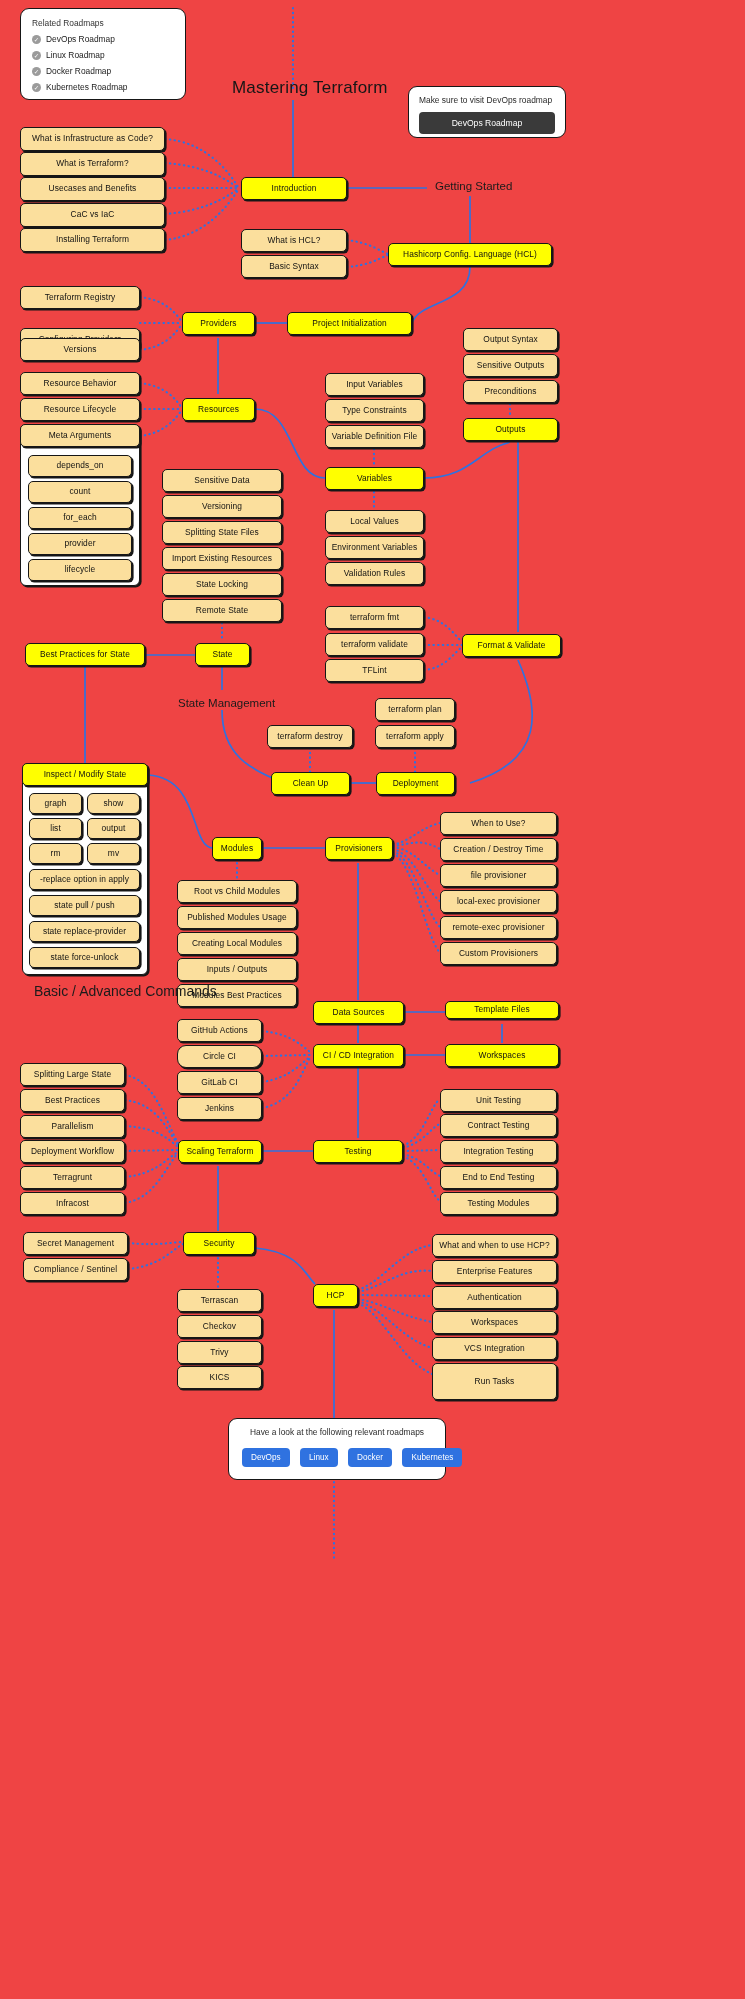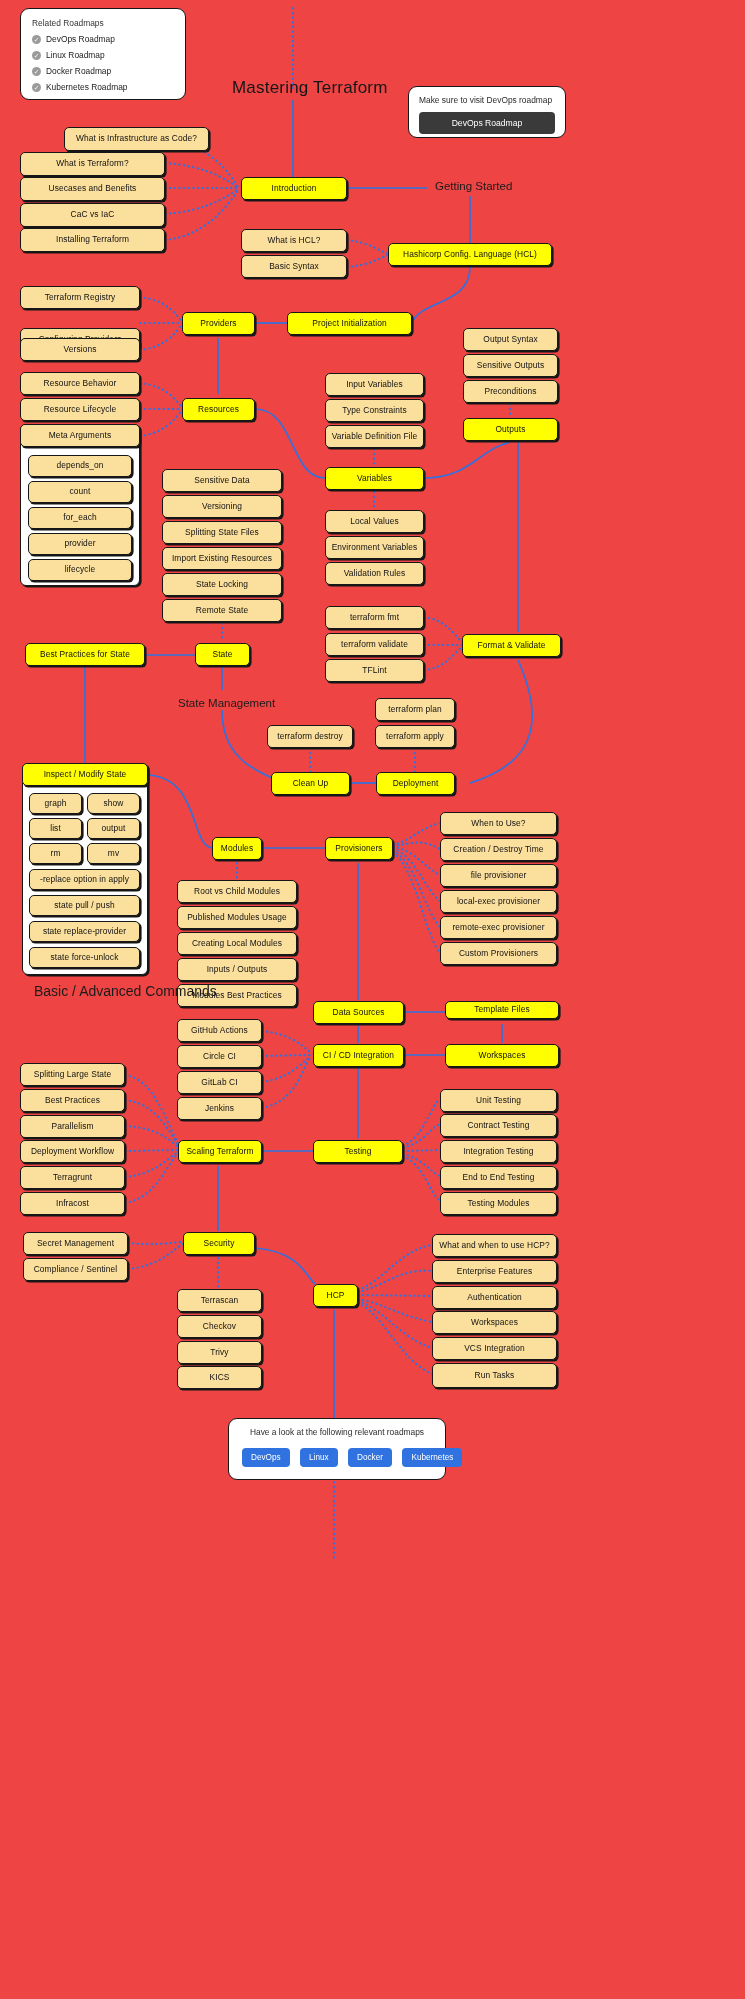--- a/index.html
+++ b/index.html
@@ -205,21 +205,21 @@
 
   <div class="panel" style="left:408px;top:86px;width:158px;height:52px;padding:8px 10px;">
     <div class="panel-h">Make sure to visit DevOps roadmap</div>
     <div class="cta-dark" style="margin-top:7px;">DevOps Roadmap</div>
   </div>
 
   <div class="label" style="left:435px;top:180px;">Getting Started</div>
   <div class="label" style="left:178px;top:697px;">State Management</div>
   <div class="label" style="left:34px;top:983px;font-size:14px;">Basic / Advanced Commands</div>
 
-  <div class="node n-tan" style="left:20px;top:127px;width:145px;height:24px;margin-left:44px;">What is Infrastructure as Code?</div>
+  <div class="node n-tan" style="left:20px;top:127px;width:145px;height:24px;">What is Infrastructure as Code?</div>
   <div class="node n-tan" style="left:20px;top:152px;width:145px;height:24px;">What is Terraform?</div>
   <div class="node n-tan" style="left:20px;top:177px;width:145px;height:24px;">Usecases and Benefits</div>
   <div class="node n-tan" style="left:20px;top:203px;width:145px;height:24px;">CaC vs IaC</div>
   <div class="node n-tan" style="left:20px;top:228px;width:145px;height:24px;">Installing Terraform</div>
   <div class="node n-yellow" style="left:241px;top:177px;width:106px;height:23px;">Introduction</div>
 
   <div class="node n-tan" style="left:241px;top:229px;width:106px;height:23px;">What is HCL?</div>
   <div class="node n-tan" style="left:241px;top:255px;width:106px;height:23px;">Basic Syntax</div>
   <div class="node n-yellow" style="left:388px;top:243px;width:164px;height:23px;">Hashicorp Config. Language (HCL)</div>
 
@@ -302,21 +302,21 @@
   <div class="node n-tan" style="left:177px;top:932px;width:120px;height:23px;">Creating Local Modules</div>
   <div class="node n-tan" style="left:177px;top:958px;width:120px;height:23px;">Inputs / Outputs</div>
   <div class="node n-tan" style="left:177px;top:984px;width:120px;height:23px;">Modules Best Practices</div>
 
   <div class="node n-yellow" style="left:313px;top:1001px;width:91px;height:23px;">Data Sources</div>
   <div class="node n-yellow" style="left:445px;top:1001px;width:114px;height:18px;">Template Files</div>
   <div class="node n-yellow" style="left:313px;top:1044px;width:91px;height:23px;">CI / CD Integration</div>
   <div class="node n-yellow" style="left:445px;top:1044px;width:114px;height:23px;">Workspaces</div>
 
   <div class="node n-tan" style="left:177px;top:1019px;width:85px;height:23px;">GitHub Actions</div>
-  <div class="node n-tan" style="left:177px;top:1045px;width:85px;height:23px;">Circle CI</div>
+  <div class="node n-tan" style="left:177px;top:1045px;width:85px;height:23px;border-radius:9px;">Circle CI</div>
   <div class="node n-tan" style="left:177px;top:1071px;width:85px;height:23px;">GitLab CI</div>
   <div class="node n-tan" style="left:177px;top:1097px;width:85px;height:23px;">Jenkins</div>
 
   <div class="node n-tan" style="left:20px;top:1063px;width:105px;height:23px;">Splitting Large State</div>
   <div class="node n-tan" style="left:20px;top:1089px;width:105px;height:23px;">Best Practices</div>
   <div class="node n-tan" style="left:20px;top:1115px;width:105px;height:23px;">Parallelism</div>
   <div class="node n-tan" style="left:20px;top:1140px;width:105px;height:23px;">Deployment Workflow</div>
   <div class="node n-tan" style="left:20px;top:1166px;width:105px;height:23px;">Terragrunt</div>
   <div class="node n-tan" style="left:20px;top:1192px;width:105px;height:23px;">Infracost</div>
   <div class="node n-yellow" style="left:178px;top:1140px;width:84px;height:23px;">Scaling Terraform</div>
@@ -336,21 +336,21 @@
   <div class="node n-tan" style="left:177px;top:1289px;width:85px;height:23px;">Terrascan</div>
   <div class="node n-tan" style="left:177px;top:1315px;width:85px;height:23px;">Checkov</div>
   <div class="node n-tan" style="left:177px;top:1341px;width:85px;height:23px;">Trivy</div>
   <div class="node n-tan" style="left:177px;top:1366px;width:85px;height:23px;">KICS</div>
 
   <div class="node n-tan" style="left:432px;top:1234px;width:125px;height:23px;">What and when to use HCP?</div>
   <div class="node n-tan" style="left:432px;top:1260px;width:125px;height:23px;">Enterprise Features</div>
   <div class="node n-tan" style="left:432px;top:1286px;width:125px;height:23px;">Authentication</div>
   <div class="node n-tan" style="left:432px;top:1311px;width:125px;height:23px;">Workspaces</div>
   <div class="node n-tan" style="left:432px;top:1337px;width:125px;height:23px;">VCS Integration</div>
-  <div class="node n-tan" style="left:432px;top:1363px;width:125px;height:25px;">Run Tasks</div>
+  <div class="node n-tan" style="left:432px;top:1363px;width:125px;height:37px;">Run Tasks</div>
 
   <div class="panel" style="left:228px;top:1418px;width:218px;height:62px;padding:8px 10px;text-align:center;">
     <div class="panel-h">Have a look at the following relevant roadmaps</div>
     <div style="margin-top:9px;white-space:nowrap;">
       <span class="pill">DevOps</span>
       <span class="pill">Linux</span>
       <span class="pill">Docker</span>
       <span class="pill">Kubernetes</span>
     </div>
   </div>

